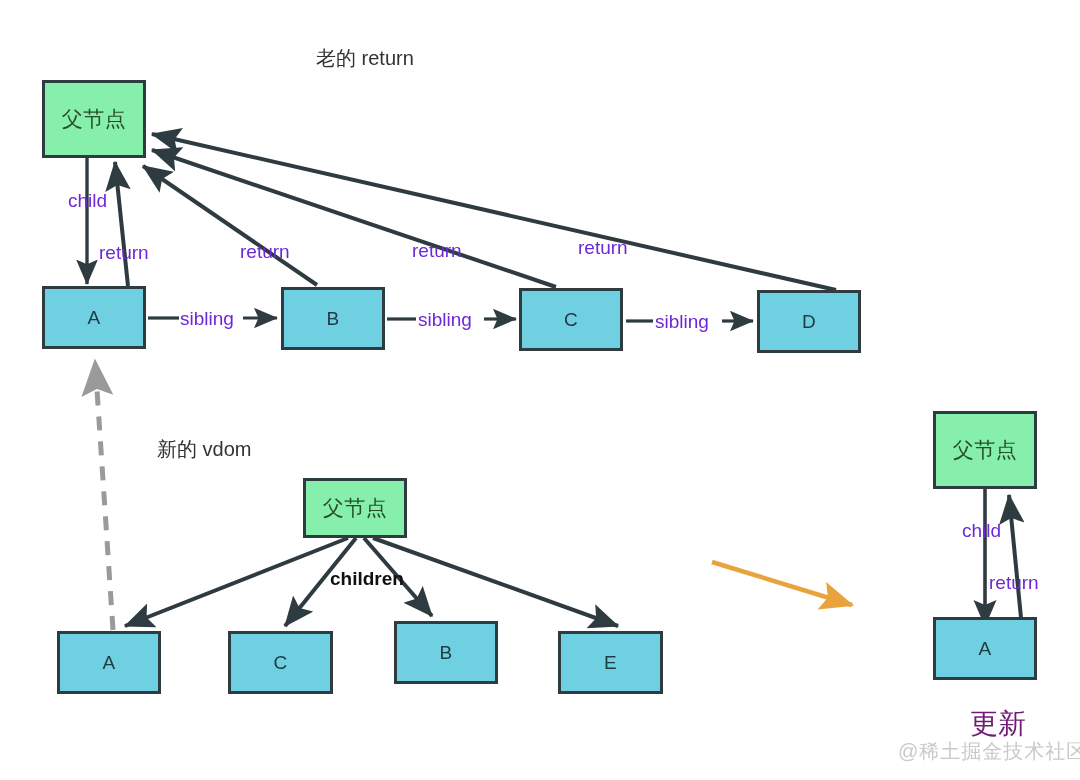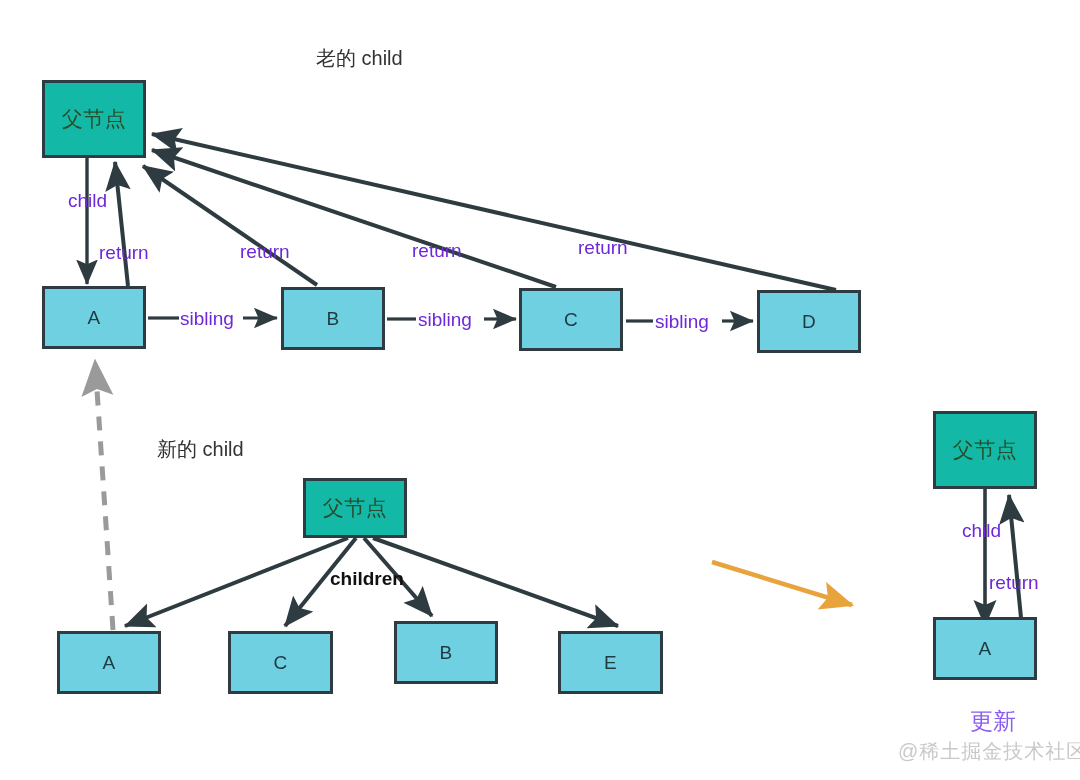--- a/index.html
+++ b/index.html
@@ -30,21 +30,21 @@
     box-sizing: border-box;
     border: 3px solid #2e3b40;
     display: flex;
     align-items: center;
     justify-content: center;
     font-size: 19px;
     color: #1f3a40;
     letter-spacing: 0.5px;
   }
   .node.green {
-    background: #14b8a6;
+    background: #86efac;
     color: #274d2b;
     font-size: 21px;
   }
   .node.blue {
     background: #6fd0e2;
   }
   .lbl {
     position: absolute;
     font-size: 19px;
     color: #6d28d9;
@@ -53,22 +53,22 @@
   }
   .lbl.section {
     font-size: 20px;
     color: #333;
   }
   .lbl.bold {
     font-weight: bold;
     color: #111;
   }
   .lbl.red {
-    color: #8b5cf6;
-    font-size: 23px;
+    color: #701a75;
+    font-size: 28px;
   }
   .watermark {
     position: absolute;
     font-size: 20px;
     color: #c9c9c9;
     white-space: nowrap;
     letter-spacing: 1px;
   }
 </style>
 </head>
@@ -147,23 +147,23 @@
 
     <g>
       <line x1="985" y1="489" x2="985" y2="626" stroke="#2e3b40" stroke-width="3.6" marker-end="url(#ah-dark)"></line>
     </g>
 
     <g>
       <line x1="1022" y1="628" x2="1009" y2="495" stroke="#2e3b40" stroke-width="4" marker-end="url(#ah-dark)"></line>
     </g>
   </svg>
 
-  <div class="lbl section" style="left:316px; top:48px;">老的 child</div>
-
-  <div class="lbl section" style="left:157px; top:439px;">新的 child</div>
+  <div class="lbl section" style="left:316px; top:48px;">老的 return</div>
+
+  <div class="lbl section" style="left:157px; top:439px;">新的 vdom</div>
 
   <div class="node green" style="left:42px; top:80px; width:104px; height:78px;">
     <span>父节点</span>
   </div>
 
   <div class="node blue" style="left:42px; top:286px; width:104px; height:63px;">
     <span>A</span>
   </div>
 
   <div class="node blue" style="left:281px; top:287px; width:104px; height:63px;">

